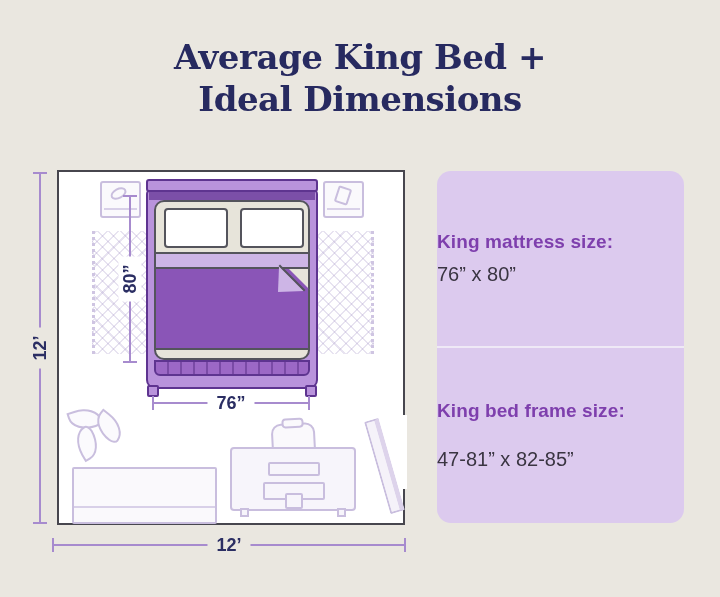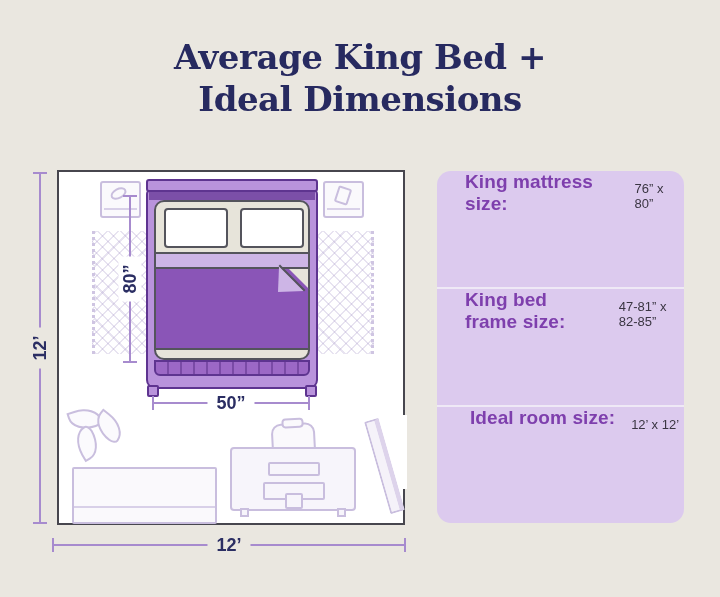--- a/index.html
+++ b/index.html
@@ -113,24 +113,24 @@
   .on-beige .dlabel{background:#eae7e0;}
 
   .dim-bed-length{left:62px;top:23px;width:18px;height:168px;}
   .dim-bed-width{left:93px;top:222px;width:158px;height:18px;}
   .dim-room-height{left:31px;top:172px;width:18px;height:352px;}
   .dim-room-width{left:52px;top:536px;width:354px;height:18px;}
 
   
   .sidebar{position:absolute;left:437px;top:171px;width:247px;height:352px;background:#dccaee;
            border-radius:14px;display:flex;flex-direction:column;overflow:hidden;}
-  .panel{flex:1;display:flex;flex-direction:row;justify-content:center;padding-left:28px;box-sizing:border-box;}
+  .panel{flex:1;display:flex;flex-direction:column;justify-content:center;box-sizing:border-box;}
   .panel + .panel{border-top:2px solid #efe9f6;gap:16px;}
   .panel h2{margin:0;font-size:19px;font-weight:700;color:#7e3fad;letter-spacing:0.1px;}
-  .panel p{margin:10px 0 0 0;font-size:13px;color:#3a3542;}
+  .panel p{margin:10px 0 0 0;font-size:20px;color:#3a3542;}
 </style>
 </head>
 <body>
 
 <div class="canvas">
 
   <h1 class="title">
     <span>Average King Bed +</span><br>
     <span>Ideal Dimensions</span>
   </h1>
@@ -199,21 +199,21 @@
       <span class="line"></span>
       <span class="cap start"></span>
       <span class="cap end"></span>
       <span class="dlabel">80”</span>
     </div>
 
     <div class="dim h on-white dim-bed-width">
       <span class="line"></span>
       <span class="cap start"></span>
       <span class="cap end"></span>
-      <span class="dlabel">50”</span>
+      <span class="dlabel">76”</span>
     </div>
 
     <div class="door-gap"></div>
   </div>
 
   <div class="dim h on-beige dim-room-width">
     <span class="line"></span>
     <span class="cap start"></span>
     <span class="cap end"></span>
     <span class="dlabel">12’</span>
@@ -221,19 +221,15 @@
 
   <aside class="sidebar">
     <section class="panel">
       <h2>King mattress size:</h2>
       <p>76” x 80”</p>
     </section>
     <section class="panel">
       <h2>King bed frame size:</h2>
       <p>47-81” x 82-85”</p>
     </section>
-    <section class="panel">
-      <h2>Ideal room size:</h2>
-      <p>12’ x 12’</p>
-    </section>
   </aside>
 
 </div>
 
 </body></html>

